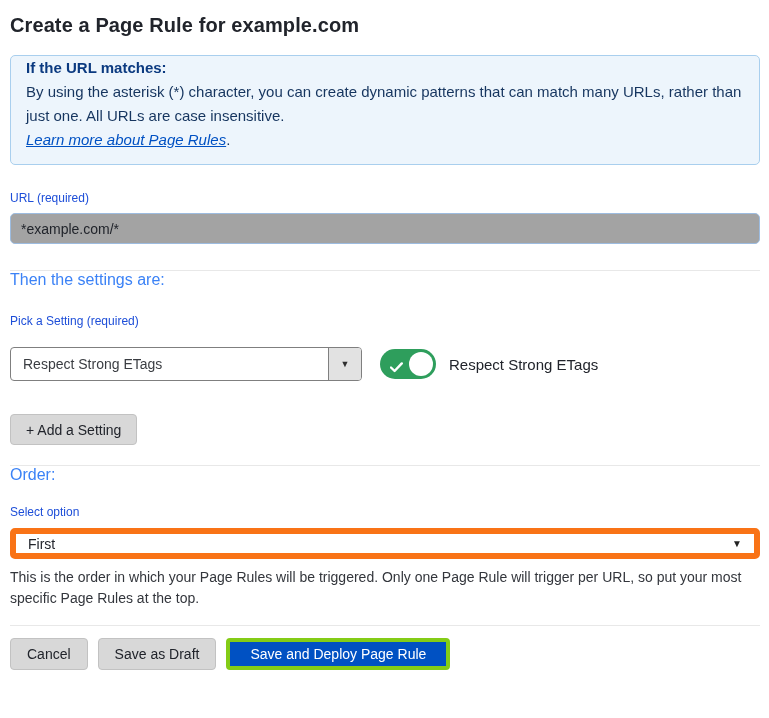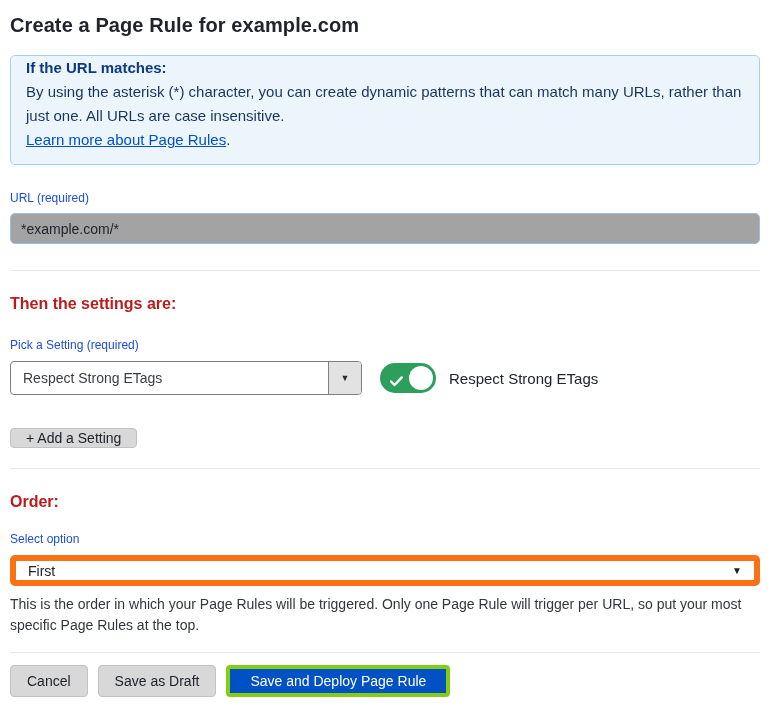--- a/index.html
+++ b/index.html
@@ -26,21 +26,21 @@
     background: #edf5fc;
     border: 1px solid #a9cfee;
     border-radius: 5px;
     padding: 0 15px 12px 15px;
     color: #16355f;
     margin-bottom: 25px;
   }
   .info-heading { font-weight: 700; font-size: 15px; line-height: 24px; color: #0b3a80; }
   .info-body { font-size: 15px; line-height: 24px; max-width: 722px; }
   .info-link-row { font-size: 15px; line-height: 24px; }
-  .info-link { color: #0051c3; text-decoration: underline; cursor: pointer; }
+  .info-link { color: #0051c3; text-decoration: underline; cursor: pointer; font-style: italic; }
 
   
   .field-label {
     display: block;
     font-size: 12px;
     line-height: 16px;
     color: #1d4ed8;
     margin-bottom: 7px;
   }
 
@@ -52,23 +52,23 @@
     border-radius: 5px;
     padding: 0 10px;
     font-size: 14px;
     color: #21242b;
     font-family: inherit;
     outline: none;
   }
 
   .divider { border: none; border-top: 1px solid #e8e8e8; margin: 26px 0 0 0; }
 
-  .section-heading { font-size: 16px; font-weight: 700; color: #b91c1c; margin-top: 24px; }
-
-  .picker-label { margin-top: 24px; margin-bottom: 8px; }
+  .section-heading { font-size: 16px; font-weight: 400; color: #3b82f6; }
+
+  .picker-label { margin-top: 24px; margin-bottom: 18px; }
 
   
   .setting-row { display: flex; align-items: center; }
   .combo {
     display: flex;
     width: 352px;
     height: 34px;
     border: 1px solid #7f7f7f;
     border-radius: 4px;
     background: #ffffff;
@@ -113,21 +113,21 @@
     width: 24px;
     height: 24px;
     background: #ffffff;
     border-radius: 50%;
   }
   .toggle .check { position: absolute; left: 10px; top: 10px; display: block; }
   .toggle-label { margin-left: 13px; font-size: 15px; color: #21242b; }
 
   .add-setting-btn {
     margin-top: 33px;
-    height: 20px;
+    height: 31px;
     padding: 0 15px;
     background: #d8d8d8;
     border: 1px solid #c2c2c2;
     border-radius: 4px;
     font-size: 14px;
     color: #21242b;
     font-family: inherit;
     cursor: pointer;
   }
 

